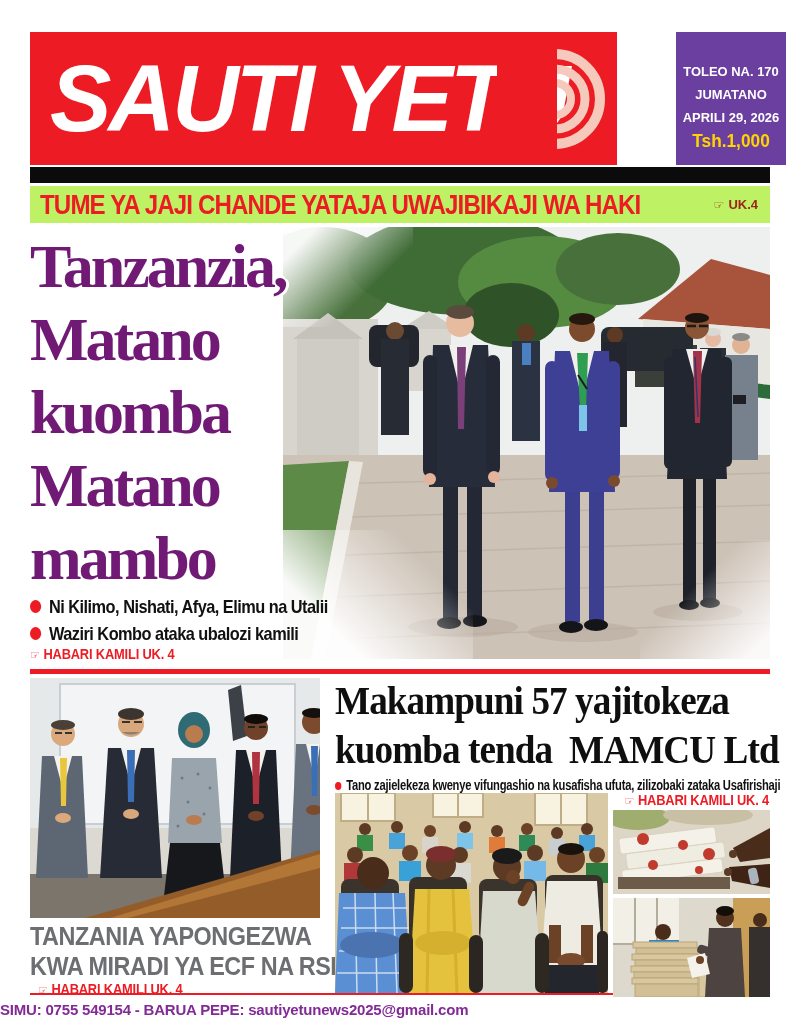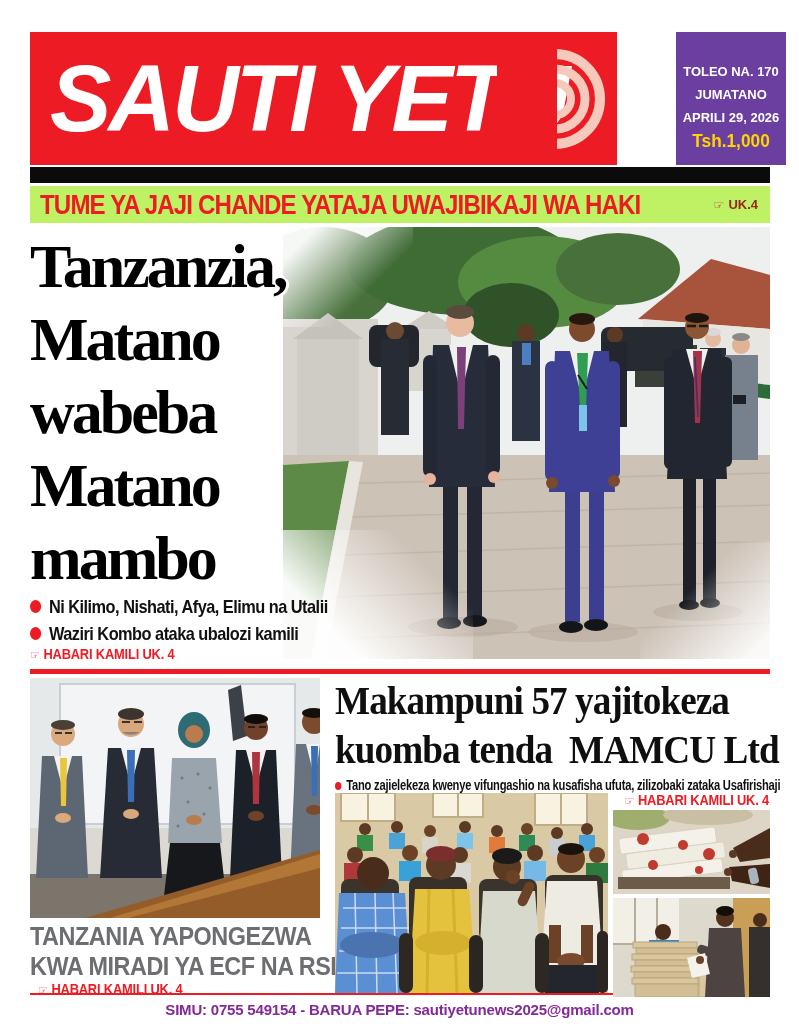--- a/index.html
+++ b/index.html
@@ -30,21 +30,21 @@
   
   .lead-photo{left:283px;top:227px;width:487px;height:432px;}
   .lead-photo svg{display:block;width:100%;height:100%;}
   .fade-tl{left:283px;top:227px;width:130px;height:100px;
       background:linear-gradient(135deg,rgba(255,255,255,0.95) 15%,rgba(255,255,255,0) 65%);}
   .fade-bl{left:283px;top:530px;width:190px;height:130px;
       background:linear-gradient(45deg,rgba(255,255,255,0.97) 25%,rgba(255,255,255,0) 75%);}
   .fade-br{left:640px;top:540px;width:130px;height:120px;
       background:linear-gradient(-45deg,rgba(255,255,255,0.9) 10%,rgba(255,255,255,0) 60%);}
   .lead-headline{left:30px;top:230px;width:310px;margin:0;
-      font-family:"Liberation Serif","DejaVu Serif",serif;font-weight:bold;color:#000000;
+      font-family:"Liberation Serif","DejaVu Serif",serif;font-weight:bold;color:#701a75;
       font-size:62px;line-height:73px;letter-spacing:-3px;
       text-shadow:3px 0 0 #fff,-3px 0 0 #fff,0 3px 0 #fff,0 -3px 0 #fff,2px 2px 0 #fff,-2px -2px 0 #fff;}
   .lead-headline span{display:block;white-space:pre;}
   .lead-bullets{left:30px;top:595px;margin:0;padding:0;list-style:none;width:450px;
       font-weight:bold;font-size:19px;line-height:24px;color:#111;letter-spacing:-0.6px;
       transform:scaleX(0.86);transform-origin:left top;}
   .lead-bullets li{margin-bottom:3px;white-space:nowrap;}
   .dot{display:inline-block;width:13px;height:13px;border-radius:50%;background:#ed1c24;margin-right:9px;}
   .dot.sm{width:8px;height:8px;margin-right:6px;}
   .page-ref{color:#ed1c24;font-weight:bold;font-size:14px;letter-spacing:-0.2px;white-space:nowrap;}
@@ -72,21 +72,21 @@
   .ref-right{right:30px;top:792px;transform:scaleX(0.92);transform-origin:right top;}
 
   .aud-photo{left:335px;top:793px;width:273px;height:200px;}
   .aud-photo svg{display:block;width:100%;height:100%;}
   .pack-photo{left:613px;top:810px;width:157px;height:84px;}
   .pack-photo svg{display:block;width:100%;height:100%;}
   .files-photo{left:613px;top:898px;width:157px;height:99px;}
   .files-photo svg{display:block;width:100%;height:100%;}
 
   
-  .footer{left:0;top:1001px;width:799px;text-align:center;color:#822a96;font-weight:bold;
+  .footer{left:0;top:1001px;width:799px;color:#822a96;font-weight:bold;
       font-size:15px;letter-spacing:-0.2px;}
 </style>
 </head>
 <body>
 
 <div class="page">
 
   <header class="abs mast-red">
     <div class="mast-title">SAUTI YETU</div>
     <svg class="wave-icon" viewBox="0 0 58 86">
@@ -218,21 +218,21 @@
       </g>
     </svg>
   </div>
   <div class="abs fade-tl"></div>
   <div class="abs fade-bl"></div>
   <div class="abs fade-br"></div>
 
   <h1 class="abs lead-headline">
     <span>Tanzanzia,</span>
     <span>Matano</span>
-    <span>wabeba</span>
+    <span>kuomba</span>
     <span>Matano</span>
     <span>mambo</span>
   </h1>
 
   <ul class="abs lead-bullets">
     <li><span class="dot"></span><span>Ni Kilimo, Nishati, Afya, Elimu na Utalii</span></li>
     <li><span class="dot"></span><span>Waziri Kombo ataka ubalozi kamili</span></li>
   </ul>
 
   <div class="abs page-ref ref-lead"><span class="hand">☞</span><span>HABARI KAMILI UK. 4</span></div>

